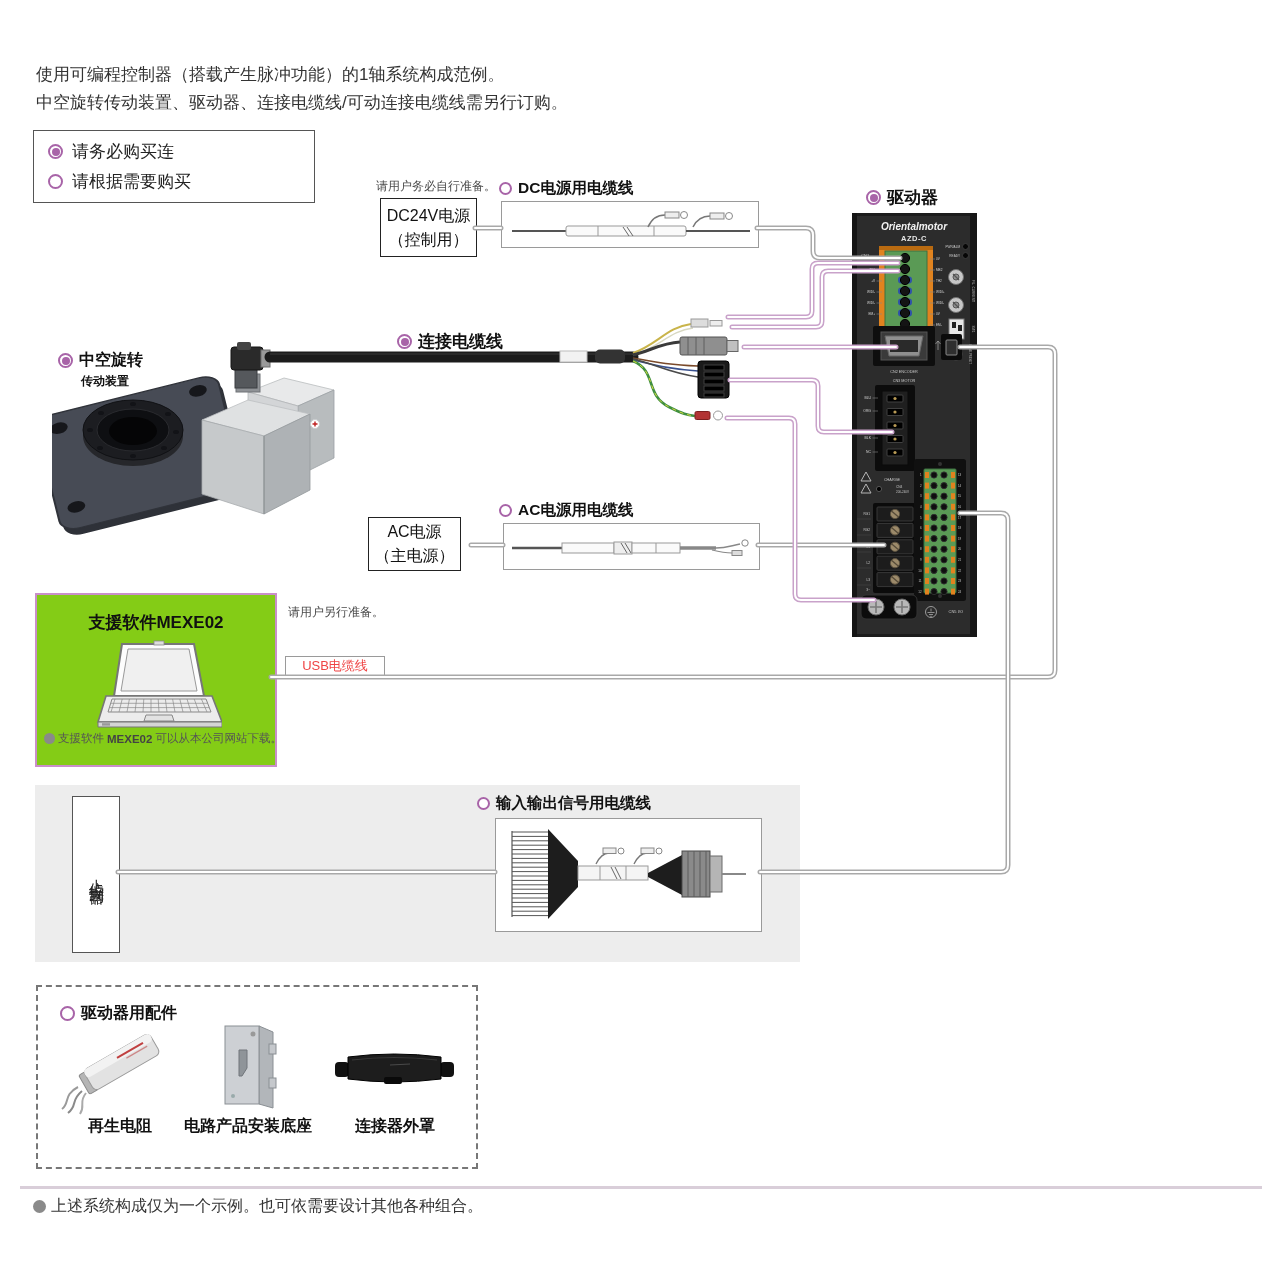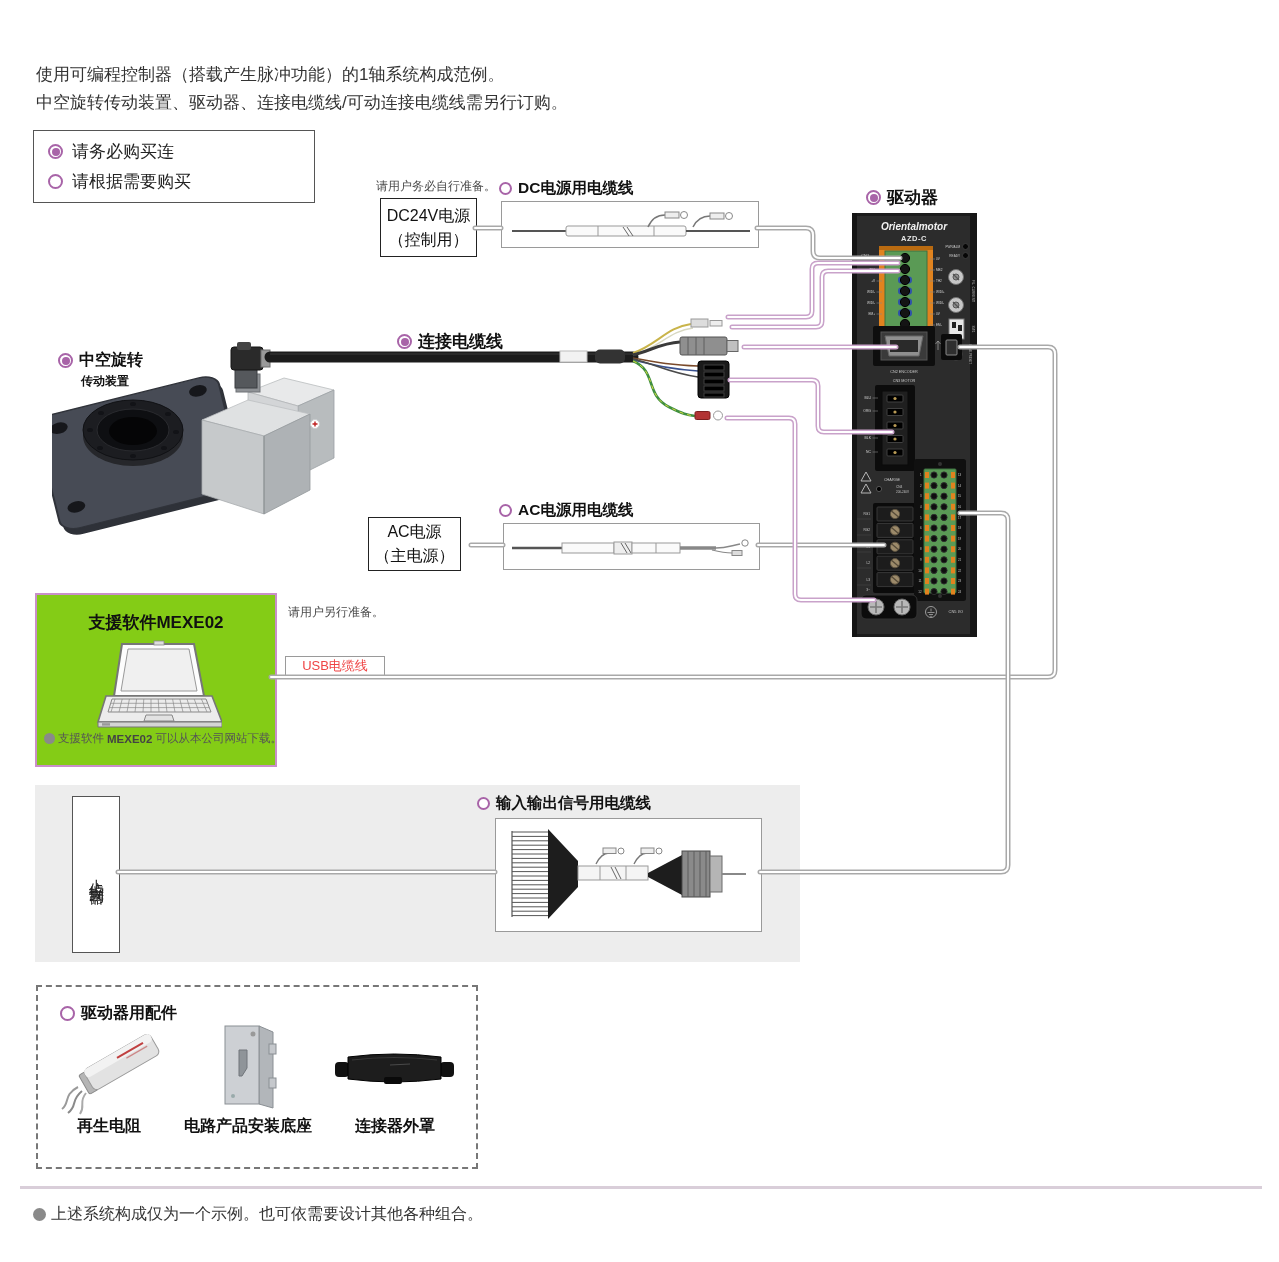--- a/index.html
+++ b/index.html
@@ -620,23 +620,23 @@
 
   <svg class="abs" style="left:332px;top:1043px;" width="125" height="52" viewBox="0 0 125 52">
     <rect x="3" y="19" width="14" height="15" rx="4" fill="#111"></rect>
     <rect x="108" y="19" width="14" height="15" rx="4" fill="#111"></rect>
     <path d="M16 14 Q62 8 109 14 L109 36 Q62 42 16 36 Z" fill="#1d1d1d" stroke="#000"></path>
     <path d="M20 17 Q62 12 105 17" stroke="#3a3a3a" stroke-width="1.2" fill="none"></path>
     <rect x="52" y="34" width="18" height="7" rx="2" fill="#0a0a0a"></rect>
     <line x1="58" y1="22" x2="78" y2="21" stroke="#4a4a4a" stroke-width="1"></line>
   </svg>
 
-  <div class="abs acc-label" style="left:49px;top:1116px;width:120px;">再生电阻</div>
+  <div class="abs acc-label" style="left:60px;top:1116px;width:120px;">再生电阻</div>
   <div class="abs acc-label" style="left:163px;top:1116px;width:170px;">电路产品安装底座</div>
   <div class="abs acc-label" style="left:330px;top:1116px;width:130px;">连接器外罩</div>
 
   <div class="abs footer-line" style="left:20px;top:1186px;width:1242px;height:2.5px;"></div>
-  <div class="abs footer-note" style="left:33px;top:1196px;margin-top:8px;">
+  <div class="abs footer-note" style="left:33px;top:1196px;">
     <span class="dot gray"></span>
     <span>上述系统构成仅为一个示例。也可依需要设计其他各种组合。</span>
   </div>
 
 </div>
 
 </body></html>

